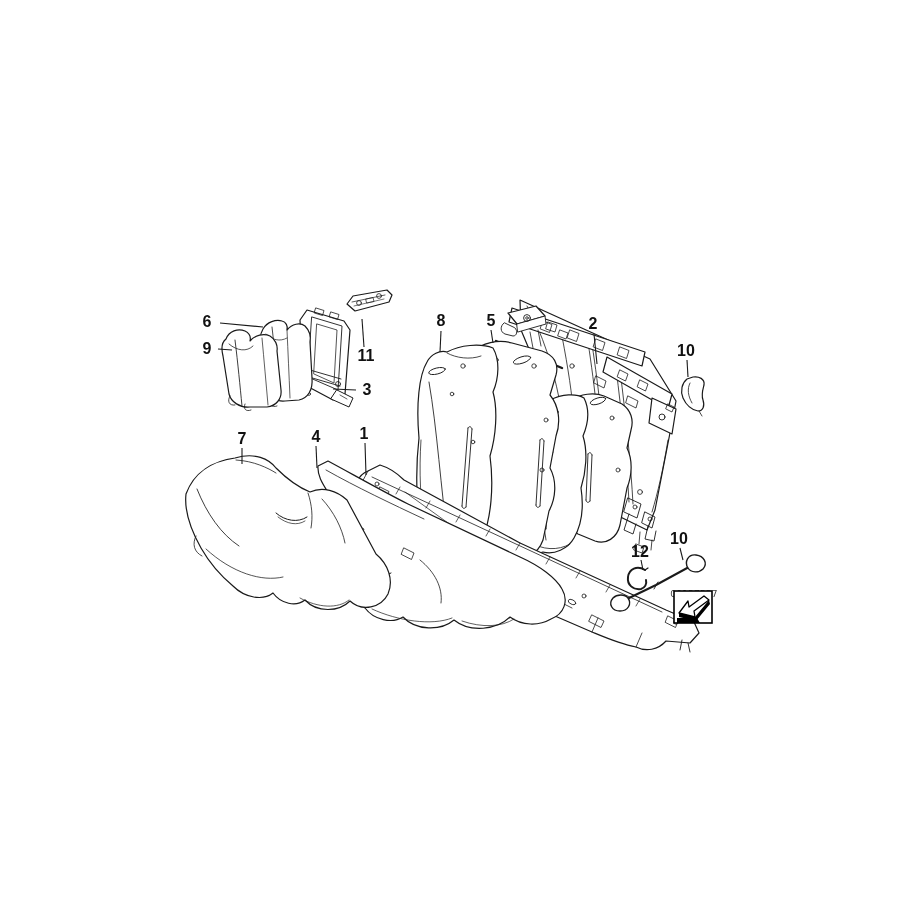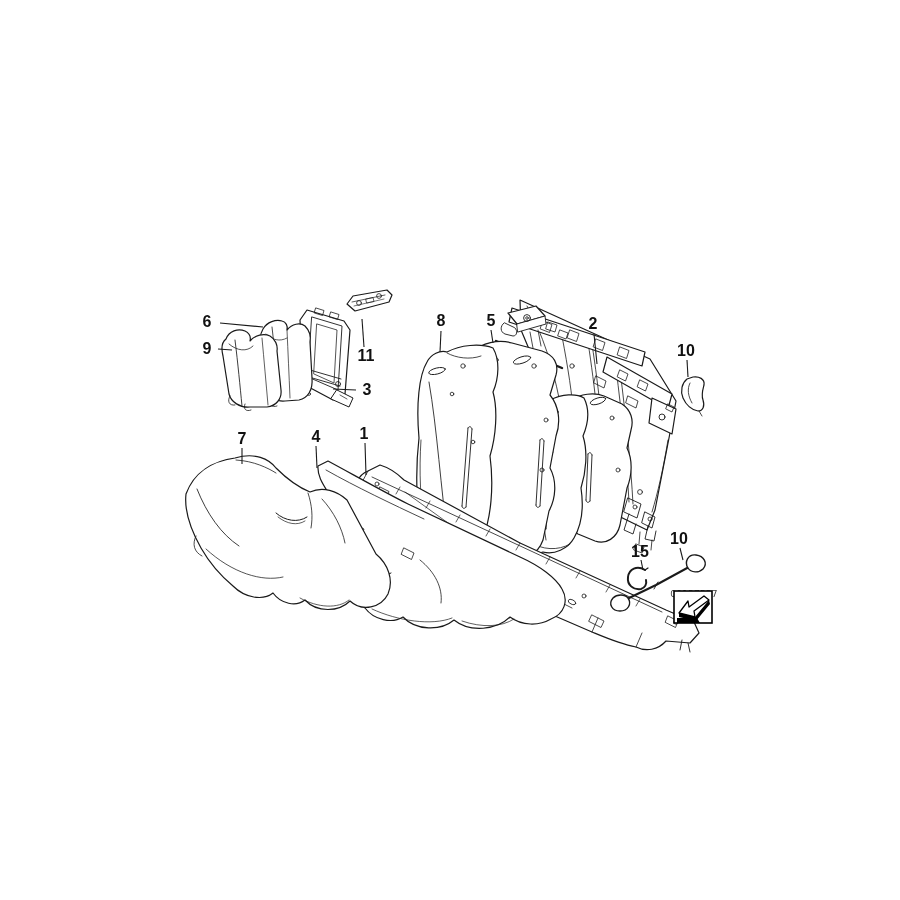--- a/index.html
+++ b/index.html
@@ -273,21 +273,21 @@
       <div class="callout" style="left: 207px; top: 349px;">9</div>
       <div class="callout" style="left: 366px; top: 356px;">11</div>
       <div class="callout" style="left: 367px; top: 390px;">3</div>
       <div class="callout" style="left: 441px; top: 321px;">8</div>
       <div class="callout" style="left: 491px; top: 321px;">5</div>
       <div class="callout" style="left: 593px; top: 324px;">2</div>
       <div class="callout" style="left: 686px; top: 351px;">10</div>
       <div class="callout" style="left: 242px; top: 439px;">7</div>
       <div class="callout" style="left: 316px; top: 437px;">4</div>
       <div class="callout" style="left: 364px; top: 434px;">1</div>
-      <div class="callout" style="left: 640px; top: 552px;">15</div>
+      <div class="callout" style="left: 640px; top: 552px;">12</div>
       <div class="callout" style="left: 679px; top: 539px;">10</div>
     </div>
 
   <div class="stamp">
     <svg width="52" height="36" viewBox="668 588 52 36">
       <rect x="674" y="591" width="38" height="32" fill="#fff" stroke="#000" stroke-width="1.6"></rect>
       <path d="M679,613 L688,601 L689,607 L704,596 L709,600 L694,611 L695,617 Z" fill="#fff" stroke="#000" stroke-width="1.3" stroke-linejoin="round"></path>
       <path d="M679,613 L695,617 L709,600 L710,604 L696,621 L679,617 Z" fill="#000"></path>
       <path d="M677,618 L697,618 L700,623 L677,623 Z" fill="#000"></path>
     </svg>

